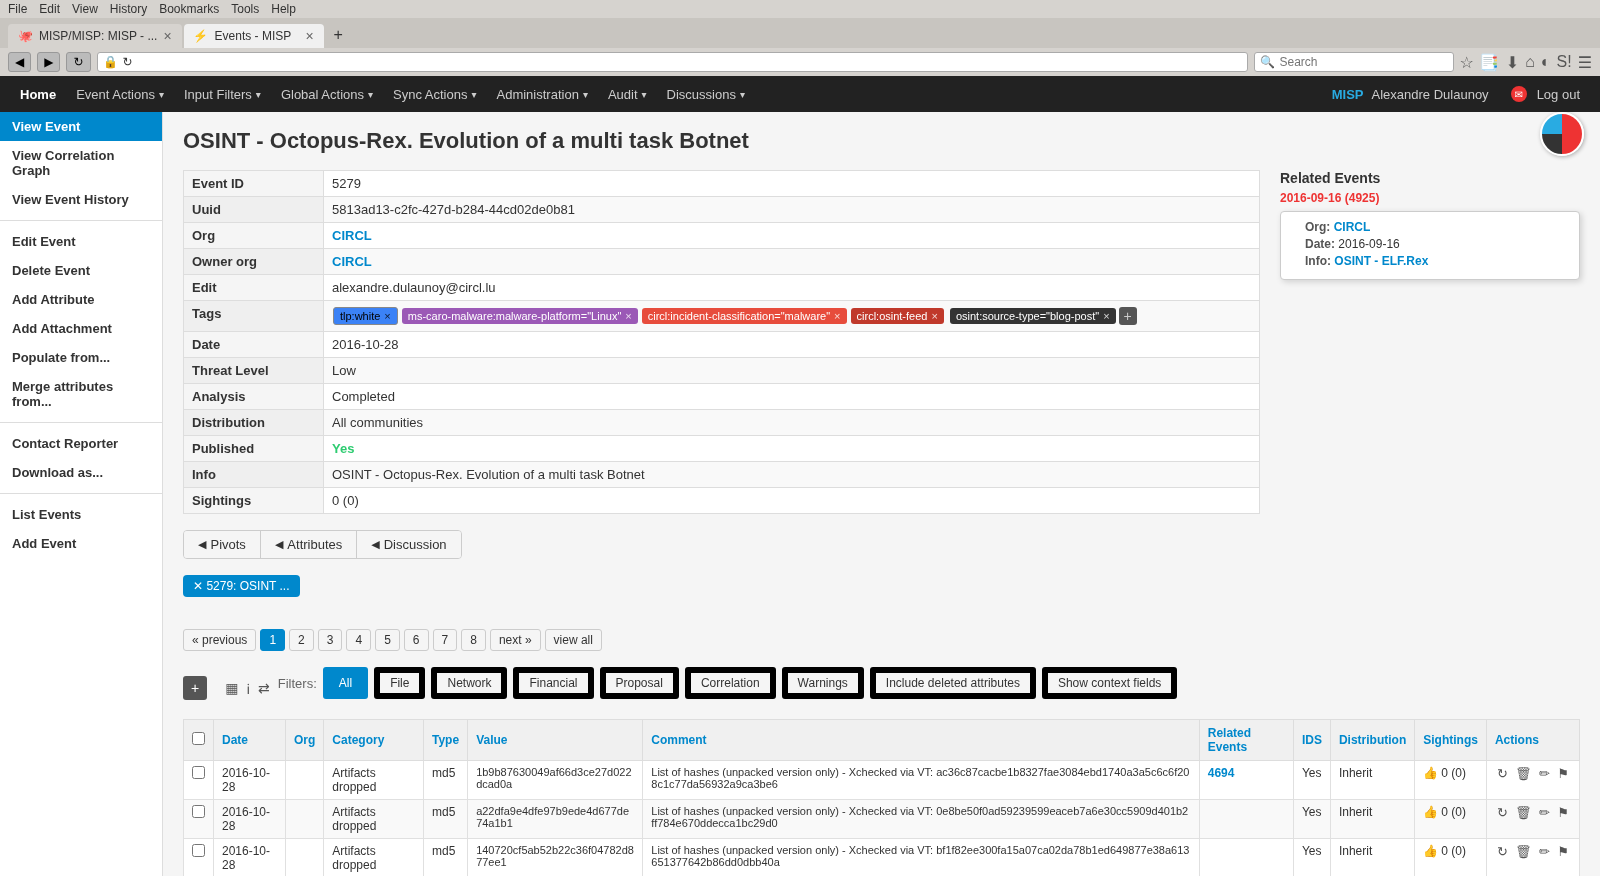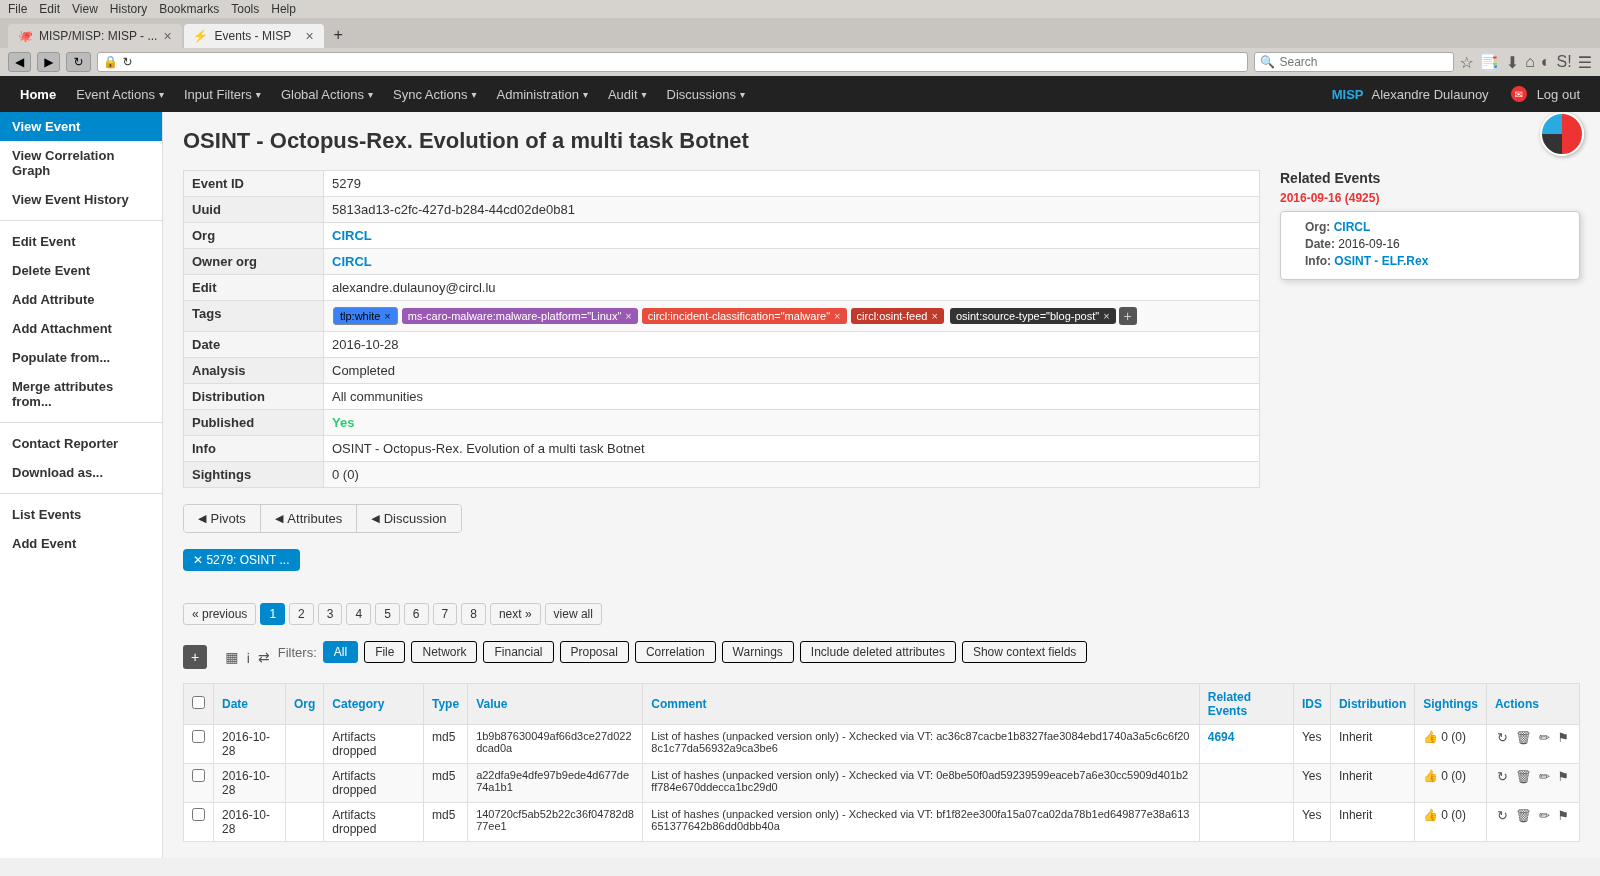--- a/index.html
+++ b/index.html
@@ -80,21 +80,21 @@
 
     
     .pagination { display: flex; align-items: center; gap: 4px; margin: 16px 0; }
     .page-btn { padding: 3px 8px; background: #f5f5f5; border: 1px solid #ccc; border-radius: 3px; cursor: pointer; font-size: 12px; }
     .page-btn.active { background: #0088cc; color: white; border-color: #0088cc; }
     .page-btn-prev-next { padding: 3px 8px; background: #f5f5f5; border: 1px solid #ccc; border-radius: 3px; cursor: pointer; font-size: 12px; }
 
     
     .filter-bar { display: flex; align-items: center; gap: 6px; margin-bottom: 10px; flex-wrap: wrap; }
     .filter-label { font-size: 13px; color: #666; }
-    .filter-btn { padding: 3px 10px; border: 1px solid #000000; border-radius: 3px; cursor: pointer; font-size: 12px; background: #f5f5f5; }
+    .filter-btn { padding: 3px 10px; border: 6px solid #000000; border-radius: 3px; cursor: pointer; font-size: 12px; background: #f5f5f5; }
     .filter-btn.active { background: #0088cc; color: white; border-color: #0088cc; }
 
     
     .attr-table { width: 100%; border-collapse: collapse; font-size: 12px; }
     .attr-table th { background: #f0f0f0; padding: 6px 8px; text-align: left; border-bottom: 2px solid #ddd; border: 1px solid #ddd; color: #0088cc; font-weight: bold; cursor: pointer; }
     .attr-table td { padding: 5px 8px; border: 1px solid #e0e0e0; vertical-align: top; }
     .attr-table tr:nth-child(even) td { background: #f9f9f9; }
     .attr-table tr:nth-child(odd) td { background: #fff; }
     .attr-table .checkbox-cell { width: 24px; text-align: center; }
     .attr-table .actions-cell { white-space: nowrap; }
@@ -269,20 +269,24 @@
                 <span class="tag tag-dark">osint:source-type="blog-post" <span class="tag-close">×</span></span>
                 <span class="tag-add">+</span>
               </div>
             </td>
           </tr>
           <tr>
             <td>Date</td>
             <td>2016-10-28</td>
           </tr>
           <tr>
+            <td>Threat Level</td>
+            <td>Low</td>
+          </tr>
+          <tr>
             <td>Analysis</td>
             <td>Completed</td>
           </tr>
           <tr>
             <td>Distribution</td>
             <td>All communities</td>
           </tr>
           <tr>
             <td>Published</td>
             <td><span class="published-yes">Yes</span></td>

